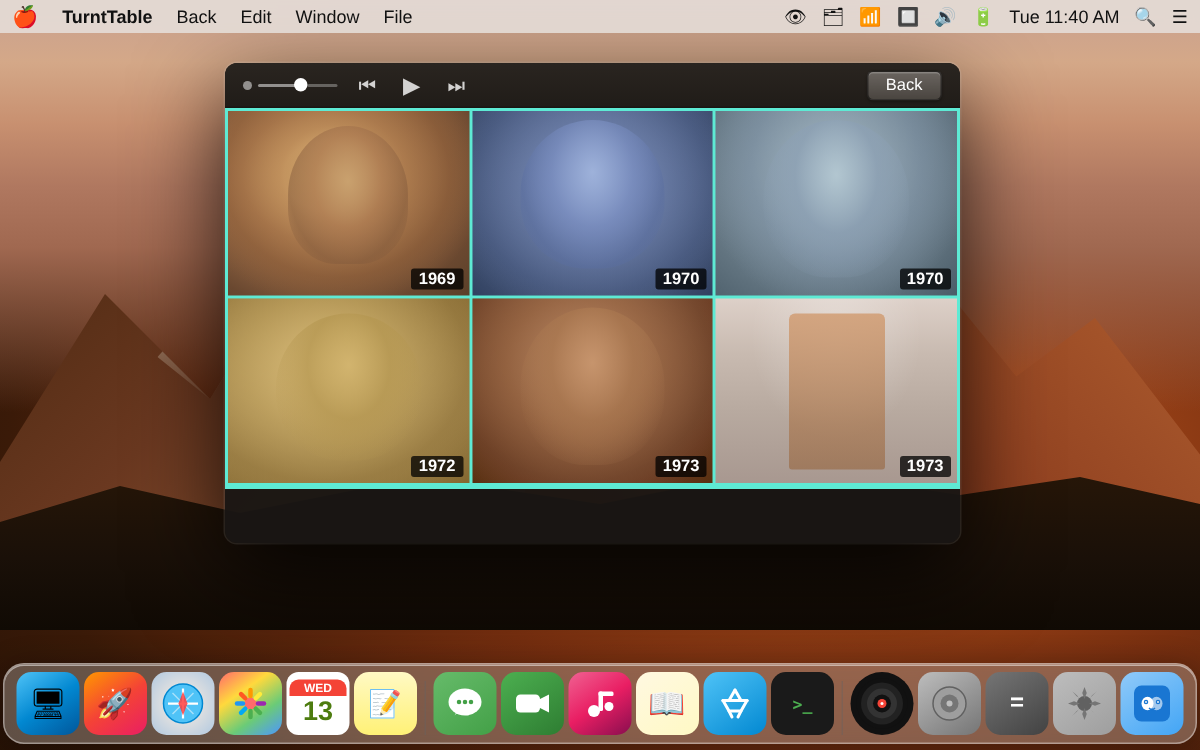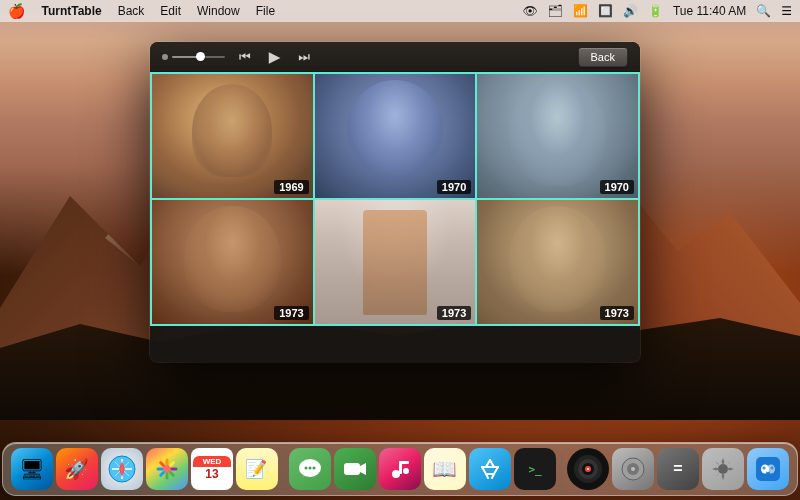--- a/index.html
+++ b/index.html
@@ -398,20 +398,25 @@
         <div style="position:absolute;top:5%;left:20%;width:60%;height:80%;border-radius:50% 50% 45% 45%;background:radial-gradient(ellipse at 50% 35%, rgba(160,180,220,0.9) 0%, rgba(120,140,190,0.7) 40%, rgba(90,110,160,0.5) 70%, transparent 90%);"></div>
         <span class="album-year">1970</span>
       </div>
 
       <div class="album-cell art-1971">
         <div style="position:absolute;top:0;left:0;right:0;bottom:0;background:radial-gradient(ellipse at 50% 30%, rgba(170,190,200,0.7) 0%, rgba(130,150,170,0.5) 50%, transparent 80%);"></div>
         <div style="position:absolute;top:5%;left:20%;width:60%;height:85%;border-radius:50% 50% 45% 45%;background:radial-gradient(ellipse at 50% 35%, rgba(180,200,210,0.9) 0%, rgba(140,160,180,0.7) 40%, transparent 80%);"></div>
         <span class="album-year">1970</span>
       </div>
 
+      <div class="album-cell art-1972">
+        <div style="position:absolute;top:0;left:0;right:0;bottom:0;background:radial-gradient(ellipse at 40% 35%, rgba(220,190,120,0.8) 0%, rgba(190,160,90,0.6) 40%, rgba(150,120,60,0.4) 70%, transparent 90%);"></div>
+        <div style="position:absolute;top:8%;left:20%;width:60%;height:80%;border-radius:50% 50% 45% 45%;background:radial-gradient(ellipse at 50% 35%, rgba(210,180,110,0.9) 0%, rgba(180,150,80,0.7) 40%, transparent 80%);"></div>
+        <span class="album-year">1972</span>
+      </div>
 
       <div class="album-cell art-1973a">
         <div style="position:absolute;top:0;left:0;right:0;bottom:0;background:radial-gradient(ellipse at 45% 35%, rgba(190,140,100,0.8) 0%, rgba(160,110,70,0.6) 40%, rgba(120,80,50,0.4) 70%, transparent 90%);"></div>
         <div style="position:absolute;top:5%;left:20%;width:60%;height:85%;border-radius:50% 50% 45% 45%;background:radial-gradient(ellipse at 50% 35%, rgba(200,150,110,0.9) 0%, rgba(170,120,80,0.7) 40%, transparent 80%);"></div>
         <span class="album-year">1973</span>
       </div>
 
       <div class="album-cell" style="background:linear-gradient(180deg,#ddd0c8 0%,#c8bab0 30%,#b8aaa0 60%,#a89890 100%);">
         <div style="position:absolute;top:0;left:0;right:0;bottom:0;background:radial-gradient(ellipse at 50% 20%, rgba(255,255,255,0.3) 0%, transparent 50%);"></div>
         <div style="position:absolute;top:8%;left:30%;width:40%;height:85%;background:linear-gradient(180deg,rgba(210,160,120,0.9) 0%,rgba(190,140,100,0.8) 40%,rgba(170,120,80,0.7) 70%,rgba(150,100,60,0.6) 100%);border-radius:4px 4px 2px 2px;"></div>
@@ -455,21 +460,21 @@
           <path d="M5 14 L9 14" stroke="#2196f3" stroke-width="3" stroke-linecap="round"></path>
           <path d="M19 14 L23 14" stroke="#9c27b0" stroke-width="3" stroke-linecap="round"></path>
           <path d="M7.7 7.7 L10.5 10.5" stroke="#ff5722" stroke-width="3" stroke-linecap="round"></path>
           <path d="M17.5 17.5 L20.3 20.3" stroke="#4caf50" stroke-width="3" stroke-linecap="round"></path>
           <path d="M20.3 7.7 L17.5 10.5" stroke="#ffeb3b" stroke-width="3" stroke-linecap="round"></path>
           <path d="M10.5 17.5 L7.7 20.3" stroke="#03a9f4" stroke-width="3" stroke-linecap="round"></path>
         </svg>
       </div>
       <div class="dock-item dock-calendar" style="background:white;color:#f44336;font-weight:bold;flex-direction:column;padding:2px;border-radius:8px;">
         <div style="background:#f44336;color:white;font-size:8px;width:100%;text-align:center;border-radius:6px 6px 0 0;padding:1px 0;">WED</div>
-        <div style="font-size:12px;color:#b91c1c;line-height:1.2;">13</div>
+        <div style="font-size:18px;color:#4d7c0f;line-height:1.2;">13</div>
       </div>
       <div class="dock-item dock-notes" style="background:linear-gradient(180deg,#fff9c4 0%,#fff176 100%);">
         <span style="font-size:18px;">📝</span>
       </div>
 
       <div class="dock-item separator"></div>
 
       <div class="dock-item dock-messages" style="background:linear-gradient(145deg,#66bb6a,#43a047);">
         <svg width="26" height="26" viewBox="0 0 26 26">
           <ellipse cx="13" cy="12" rx="11" ry="9" fill="white"></ellipse>

